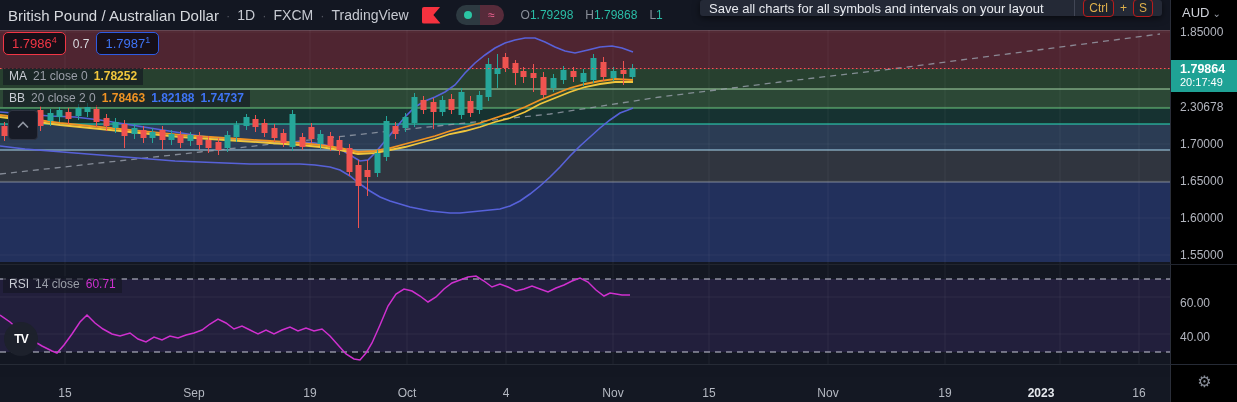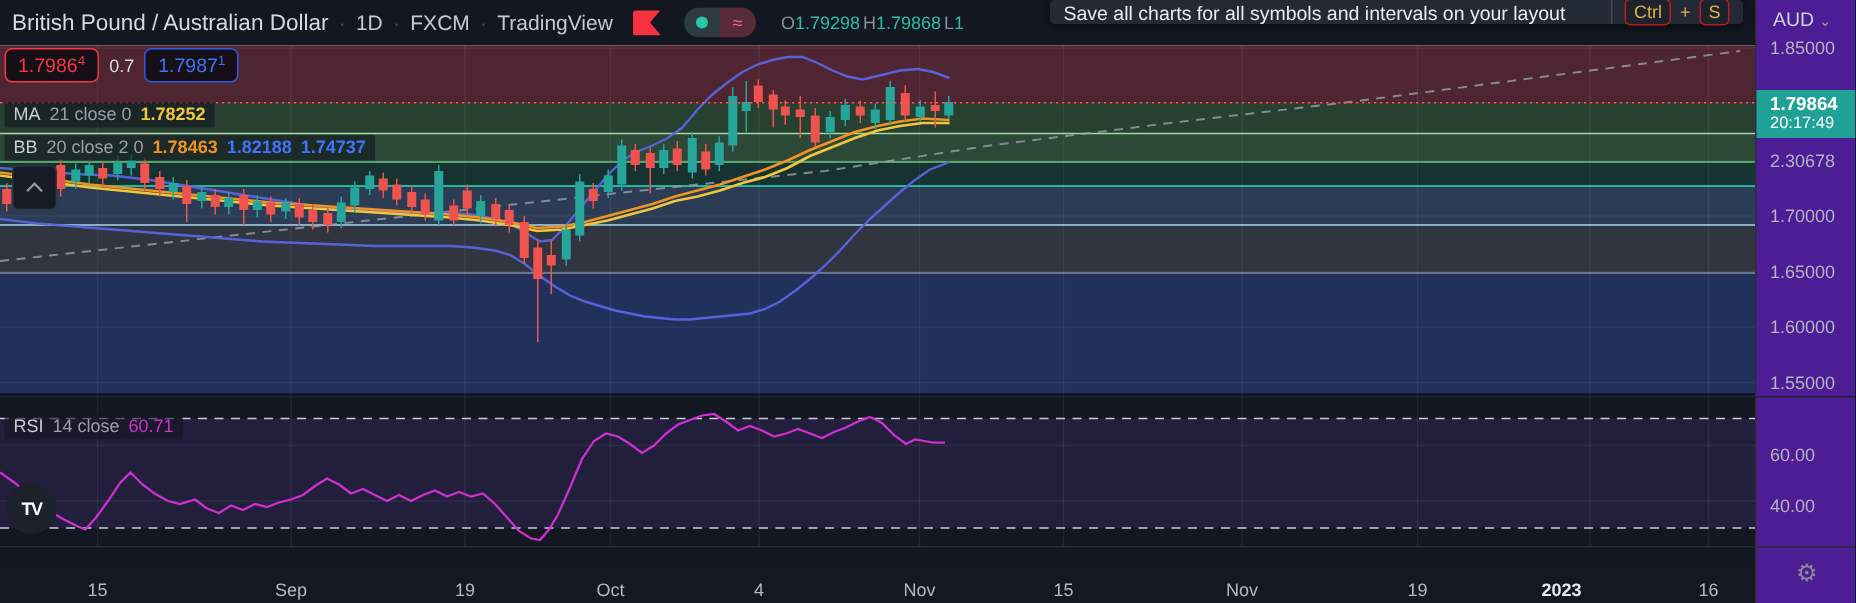--- a/index.html
+++ b/index.html
@@ -14,21 +14,21 @@
               z-index:5;display:flex;align-items:center;padding-left:8px;box-sizing:border-box;gap:7px;}
   .sym-title{font-size:15px;color:#d6d9de;white-space:nowrap;}
   .hsep{color:#50545e;font-size:13px;}
   .hmeta{font-size:14px;color:#c6c9d1;}
   .tv-flag{width:19px;height:17px;background:#f6323f;margin-left:6px;
            clip-path:polygon(0 0,100% 0,62% 50%,100% 100%,0 100%);border-radius:2px;}
   .pill{width:48px;height:20px;border-radius:10px;overflow:hidden;display:flex;margin-left:8px;cursor:pointer;}
   .pill-l{width:24px;background:#2d3a41;display:flex;align-items:center;justify-content:center;}
   .pill-dot{width:8px;height:8px;border-radius:50%;background:#2bc6a4;}
   .pill-r{width:24px;background:#572b3a;color:#f06292;font-size:12px;display:flex;align-items:center;justify-content:center;}
-  .ohlc{display:flex;gap:2px;margin-left:10px;font-size:12px;white-space:nowrap;}
+  .ohlc{display:flex;gap:12px;margin-left:10px;font-size:12px;white-space:nowrap;}
   .ohlc .lab{color:#8a8f9a;}
   .ohlc .val{color:#2abda6;}
 
   .tooltip{position:absolute;left:700px;top:0;width:462px;height:16px;background:#242936;border-radius:3px;
            box-shadow:0 2px 7px rgba(0,0,0,.55);display:flex;align-items:center;gap:8px;
            padding:0 9px;box-sizing:border-box;z-index:9;}
   .tooltip .txt{font-size:13px;color:#e9ebf0;white-space:nowrap;flex:1;}
   .tooltip .div{width:1px;height:16px;background:#414655;}
   .kbd{border:1px solid #b91c1c;border-radius:4px;color:#deb04c;font-size:12px;line-height:16px;
        padding:0 5px;background:rgba(0,0,0,.15);}
@@ -50,21 +50,21 @@
                 border:1px solid #2f3442;border-radius:4px;display:flex;align-items:center;justify-content:center;cursor:pointer;}
 
   .tv-logo{position:absolute;left:4px;top:322px;width:34px;height:34px;border-radius:50%;background:#1d212c;
            z-index:6;display:flex;align-items:center;justify-content:center;color:#fff;
            font-weight:bold;font-size:12px;letter-spacing:-1px;}
 
   .time-axis{position:absolute;left:0;top:377px;width:1170px;height:38px;background:#141823;z-index:4;}
   .t-label{position:absolute;top:9px;transform:translateX(-50%);font-size:12px;color:#b4b8c1;}
   .t-label.bright{color:#e4e7ec;font-weight:bold;}
 
-  .price-axis{position:absolute;left:1170px;top:0;width:67px;height:402px;background:#4c1d95;
+  .price-axis{position:absolute;left:1170px;top:0;width:67px;height:402px;background:#000000;
               border-left:1px solid #2a2e39;box-sizing:border-box;z-index:4;}
   .p-cur{position:absolute;left:11px;top:5px;font-size:13px;color:#ced1d8;cursor:pointer;}
   .p-cur .chev{font-size:10px;color:#9b9fa9;margin-left:3px;}
   .p-tick{position:absolute;left:9px;transform:translateY(-50%);font-size:12px;color:#b2b5be;}
   .p-badge{position:absolute;left:0;width:67px;top:60px;height:32px;background:#1fa295;color:#fff;
            padding:2px 0 0 9px;box-sizing:border-box;z-index:5;}
   .p-badge .bp{font-size:12.5px;font-weight:bold;}
   .p-badge .bt{font-size:11px;}
   .hdiv{position:absolute;left:0;width:1237px;height:1px;background:#21252f;z-index:7;}
   .gear{position:absolute;left:0;top:372px;width:67px;text-align:center;font-size:16px;color:#868b96;cursor:pointer;}

